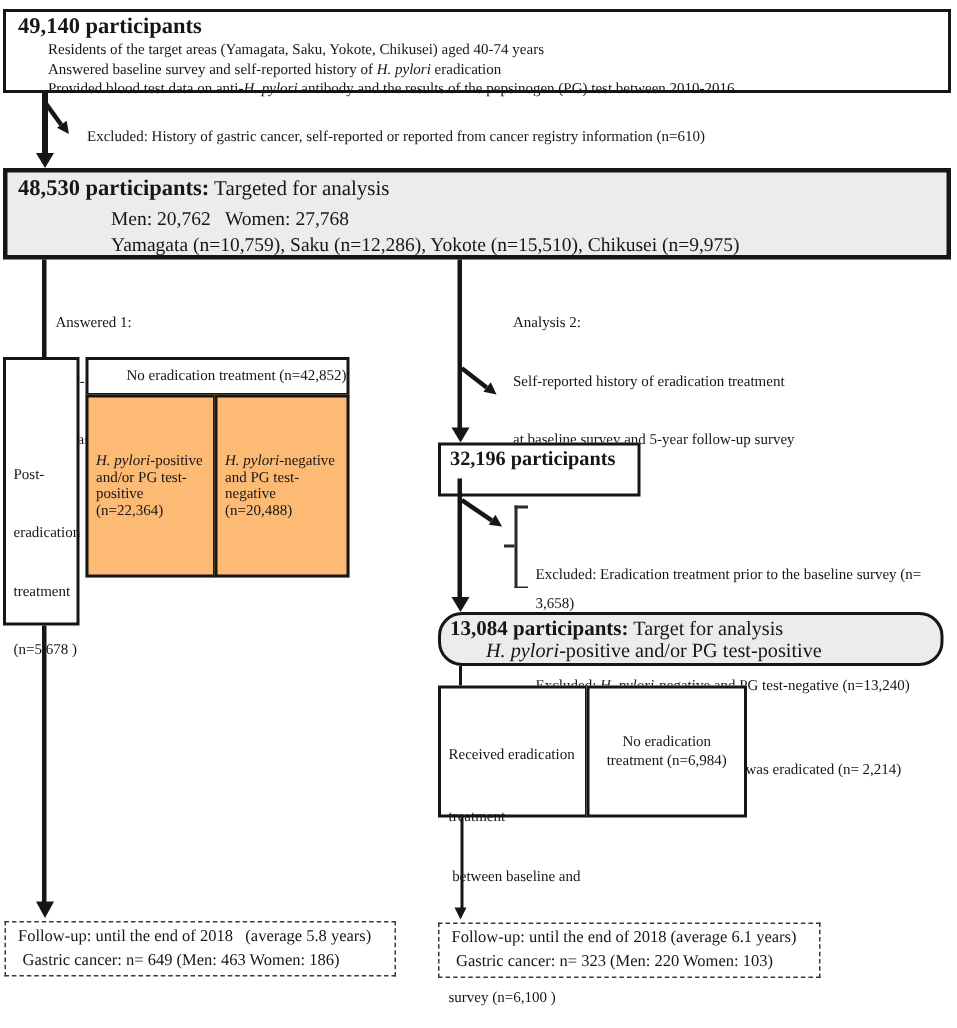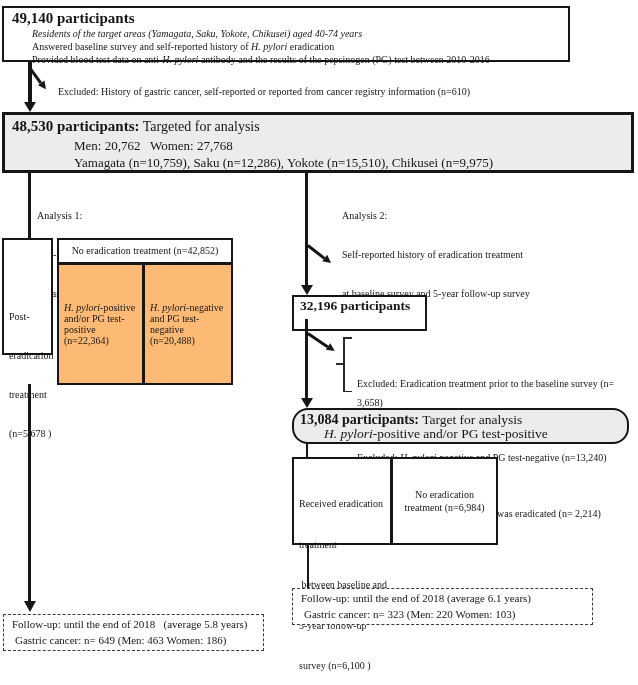--- a/index.html
+++ b/index.html
@@ -30,65 +30,65 @@
   .cell{position:absolute;box-sizing:border-box;border:2px solid #161616;background:#fdba74;
     display:flex;flex-direction:column;justify-content:center;}
   .brk{position:absolute;background:#2a2a2a;}
   i{font-style:italic;}
 </style>
 </head>
 <body>
 
 <div id="fig">
 
-  <div class="box" style="left:2px;top:6px;width:568px;height:56px;">
+  <div class="box" style="left:2px;top:6px;width:632px;height:56px;">
     <div class="txt b15" style="left:8px;top:2px;">49,140 participants</div>
-    <div class="txt f10" style="left:28px;top:20px;font-style:italic;">Residents of the target areas (Yamagata, Saku, Yokote, Chikusei) aged 40-74 years</div>
+    <div class="txt f10" style="left:28px;top:20px;">Residents of the target areas (Yamagata, Saku, Yokote, Chikusei) aged 40-74 years</div>
     <div class="txt f10" style="left:28px;top:33px;"><span>Answered baseline survey and self-reported history of </span><i>H. pylori</i><span> eradication</span></div>
     <div class="txt f10" style="left:28px;top:45.5px;"><span>Provided blood test data on anti-</span><i>H. pylori</i><span> antibody and the results of the pepsinogen (PG) test between 2010-2016</span></div>
   </div>
 
   <div class="vline" style="left:28px;top:62px;width:3.5px;height:41px;"></div>
   <div class="ah ah-big" style="left:23.8px;top:102px;"></div>
   <div class="branch" style="left:31px;top:68px;width:17px;transform:rotate(54deg);">
       <span class="tip"></span>
     </div>
   <div class="txt f10" style="left:58px;top:86px;">Excluded: History of gastric cancer, self-reported or reported from cancer registry information (n=610)</div>
 
   <div class="box gray" style="left:2px;top:112px;width:632px;height:61px;border-width:3px;">
     <div class="txt" style="left:7px;top:2px;"><span class="b15">48,530 participants:</span><span class="r14"> Targeted for analysis</span></div>
     <div class="txt f13" style="left:29px;top:22px;">Men: 20,762   Women: 27,768</div>
     <div class="txt f13" style="left:29px;top:39px;">Yamagata (n=10,759), Saku (n=12,286), Yokote (n=15,510), Chikusei (n=9,975)</div>
   </div>
 
   <div class="txt f10s" style="left:37px;top:183px;">
-    <div>Analysis 1:</div>
+    <div>Answered 1:</div>
     <div>Self-reported history of eradication treatment</div>
     <div>at baseline survey</div>
   </div>
   <div class="txt f10s" style="left:342px;top:183px;">
     <div>Analysis 2:</div>
     <div>Self-reported history of eradication treatment</div>
     <div>at baseline survey and 5-year follow-up survey</div>
   </div>
 
   <div class="vline" style="left:28px;top:173px;width:3px;height:65px;"></div>
   <div class="vline" style="left:28px;top:384px;width:3px;height:218px;"></div>
   <div class="ah ah-big" style="left:23.5px;top:601px;border-top-width:11px;"></div>
 
-  <div class="box" style="left:2px;top:238px;width:51px;height:117px;">
+  <div class="box" style="left:2px;top:238px;width:51px;height:179px;">
     <div class="txt f10s" style="left:5px;top:44px;">
       <div>Post-</div>
       <div>eradication</div>
       <div>treatment</div>
       <div>(n=5,678 )</div>
     </div>
   </div>
 
-  <div class="box" style="left:57px;top:238px;width:176px;height:26px;display:flex;align-items:center;justify-content:center;">
+  <div class="box" style="left:57px;top:238px;width:176px;height:26px;display:flex;align-items:center;justify-content:flex-end;">
     <span class="f10">No eradication treatment (n=42,852)</span>
   </div>
   <div class="cell" style="left:57px;top:263px;width:87px;height:122px;padding-left:5px;">
     <div class="f10" style="line-height:11px;"><i>H. pylori</i><span>-positive</span></div>
     <div class="f10" style="line-height:11px;">and/or PG test-</div>
     <div class="f10" style="line-height:11px;">positive</div>
     <div class="f10" style="line-height:11px;">(n=22,364)</div>
   </div>
   <div class="cell" style="left:143px;top:263px;width:90px;height:122px;padding-left:5px;">
     <div class="f10" style="line-height:11px;"><i>H. pylori</i><span>-negative</span></div>
@@ -144,19 +144,19 @@
     <div class="f10" style="line-height:13px;">treatment (n=6,984)</div>
   </div>
 
   <div class="vline" style="left:306.5px;top:545px;width:2px;height:61px;"></div>
   <div class="ah ah-sm" style="left:303px;top:605px;"></div>
 
   <div class="dashed" style="left:3px;top:614px;width:261px;height:37px;">
     <div class="txt f11" style="left:8px;top:1px;">Follow-up: until the end of 2018   (average 5.8 years)</div>
     <div class="txt f11" style="left:11px;top:17px;">Gastric cancer: n= 649 (Men: 463 Women: 186)</div>
   </div>
-  <div class="dashed" style="left:292px;top:588px;width:301px;height:37px;font-family:Liberation Serif, serif;">
+  <div class="dashed" style="left:292px;top:615px;width:255px;height:37px;font-family:Liberation Serif, serif;">
     <div class="txt f11" style="left:8px;top:1px;">Follow-up: until the end of 2018 (average 6.1 years)</div>
     <div class="txt f11" style="left:11px;top:17px;">Gastric cancer: n= 323 (Men: 220 Women: 103)</div>
   </div>
 
 
 </div>
 
 </body></html>

